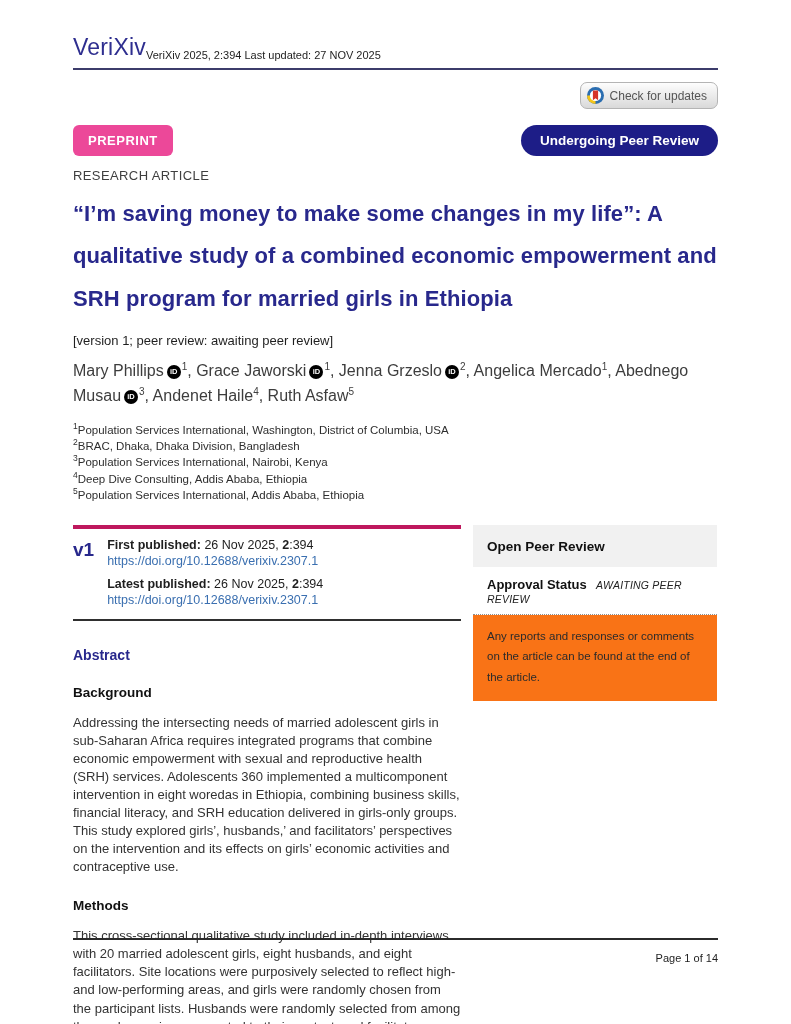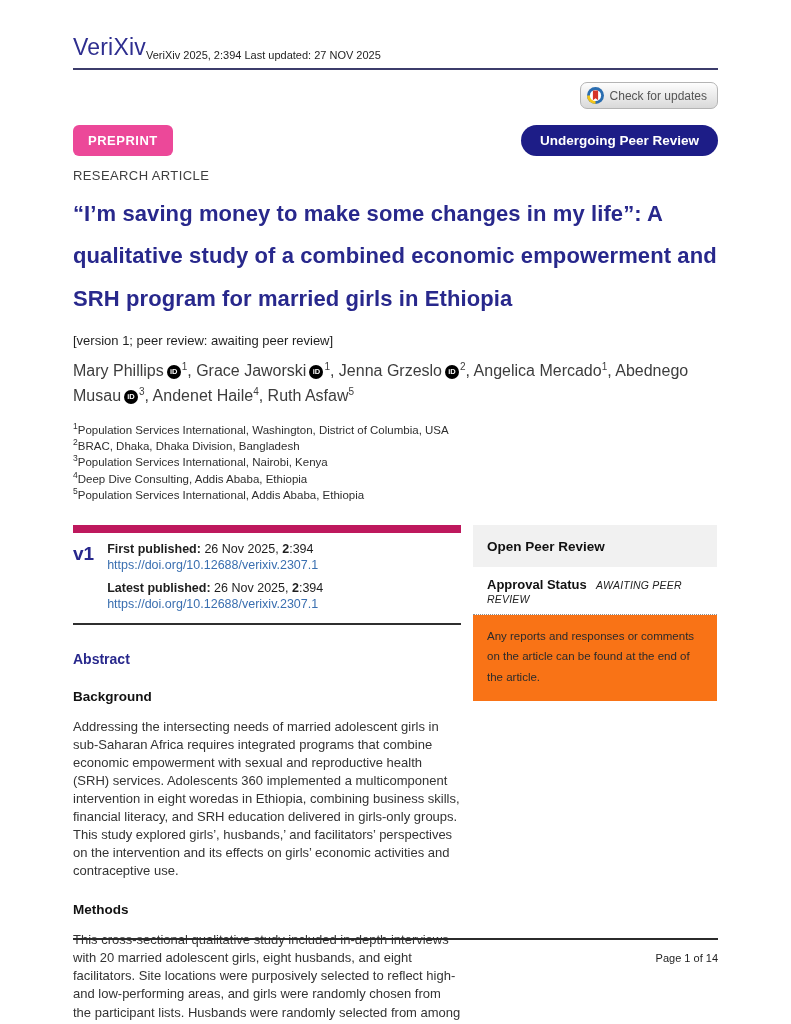--- a/index.html
+++ b/index.html
@@ -35,21 +35,21 @@
   .orcid { display: inline-block; width: 14px; height: 14px; border-radius: 50%; background: #000000; color: #fff;
      font-size: 7.5px; font-weight: bold; text-align: center; line-height: 14px; margin: 0 1px 0 3px; vertical-align: 2px; cursor: pointer; }
   .affiliations { margin-top: 12px; font-size: 11.5px; color: #2e2e2e; line-height: 1.27; }
   .affiliations sup { font-size: 8.5px; }
 
   
   .columns { display: flex; gap: 12px; margin-top: 22px; align-items: flex-start; }
   .left-col { width: 388px; }
 
   
-  .version-box { border-top: 8px solid #be185d; border-bottom: 2px solid #2f2f2f; padding: 9px 0 12px 0;
+  .version-box { border-top: 4px solid #be185d; border-bottom: 2px solid #2f2f2f; padding: 9px 0 12px 0;
      display: flex; gap: 13px; }
   .vlabel { font-size: 19px; font-weight: bold; color: #28288c; line-height: 1; padding-top: 2px; }
   .ventry { font-size: 12.5px; color: #1e1e1e; }
   .ventry + .ventry { margin-top: 9px; }
   .vbold { font-weight: bold; }
   .doi { display: block; margin-top: 2px; font-size: 12.5px; color: #3a6fb0; text-decoration: none; cursor: pointer; }
 
   
   .abstract-h { margin-top: 26px; font-size: 14px; font-weight: bold; color: #28288c; }
   .abs-sections h3 { margin-top: 22px; font-size: 13.5px; font-weight: bold; color: #111; }

